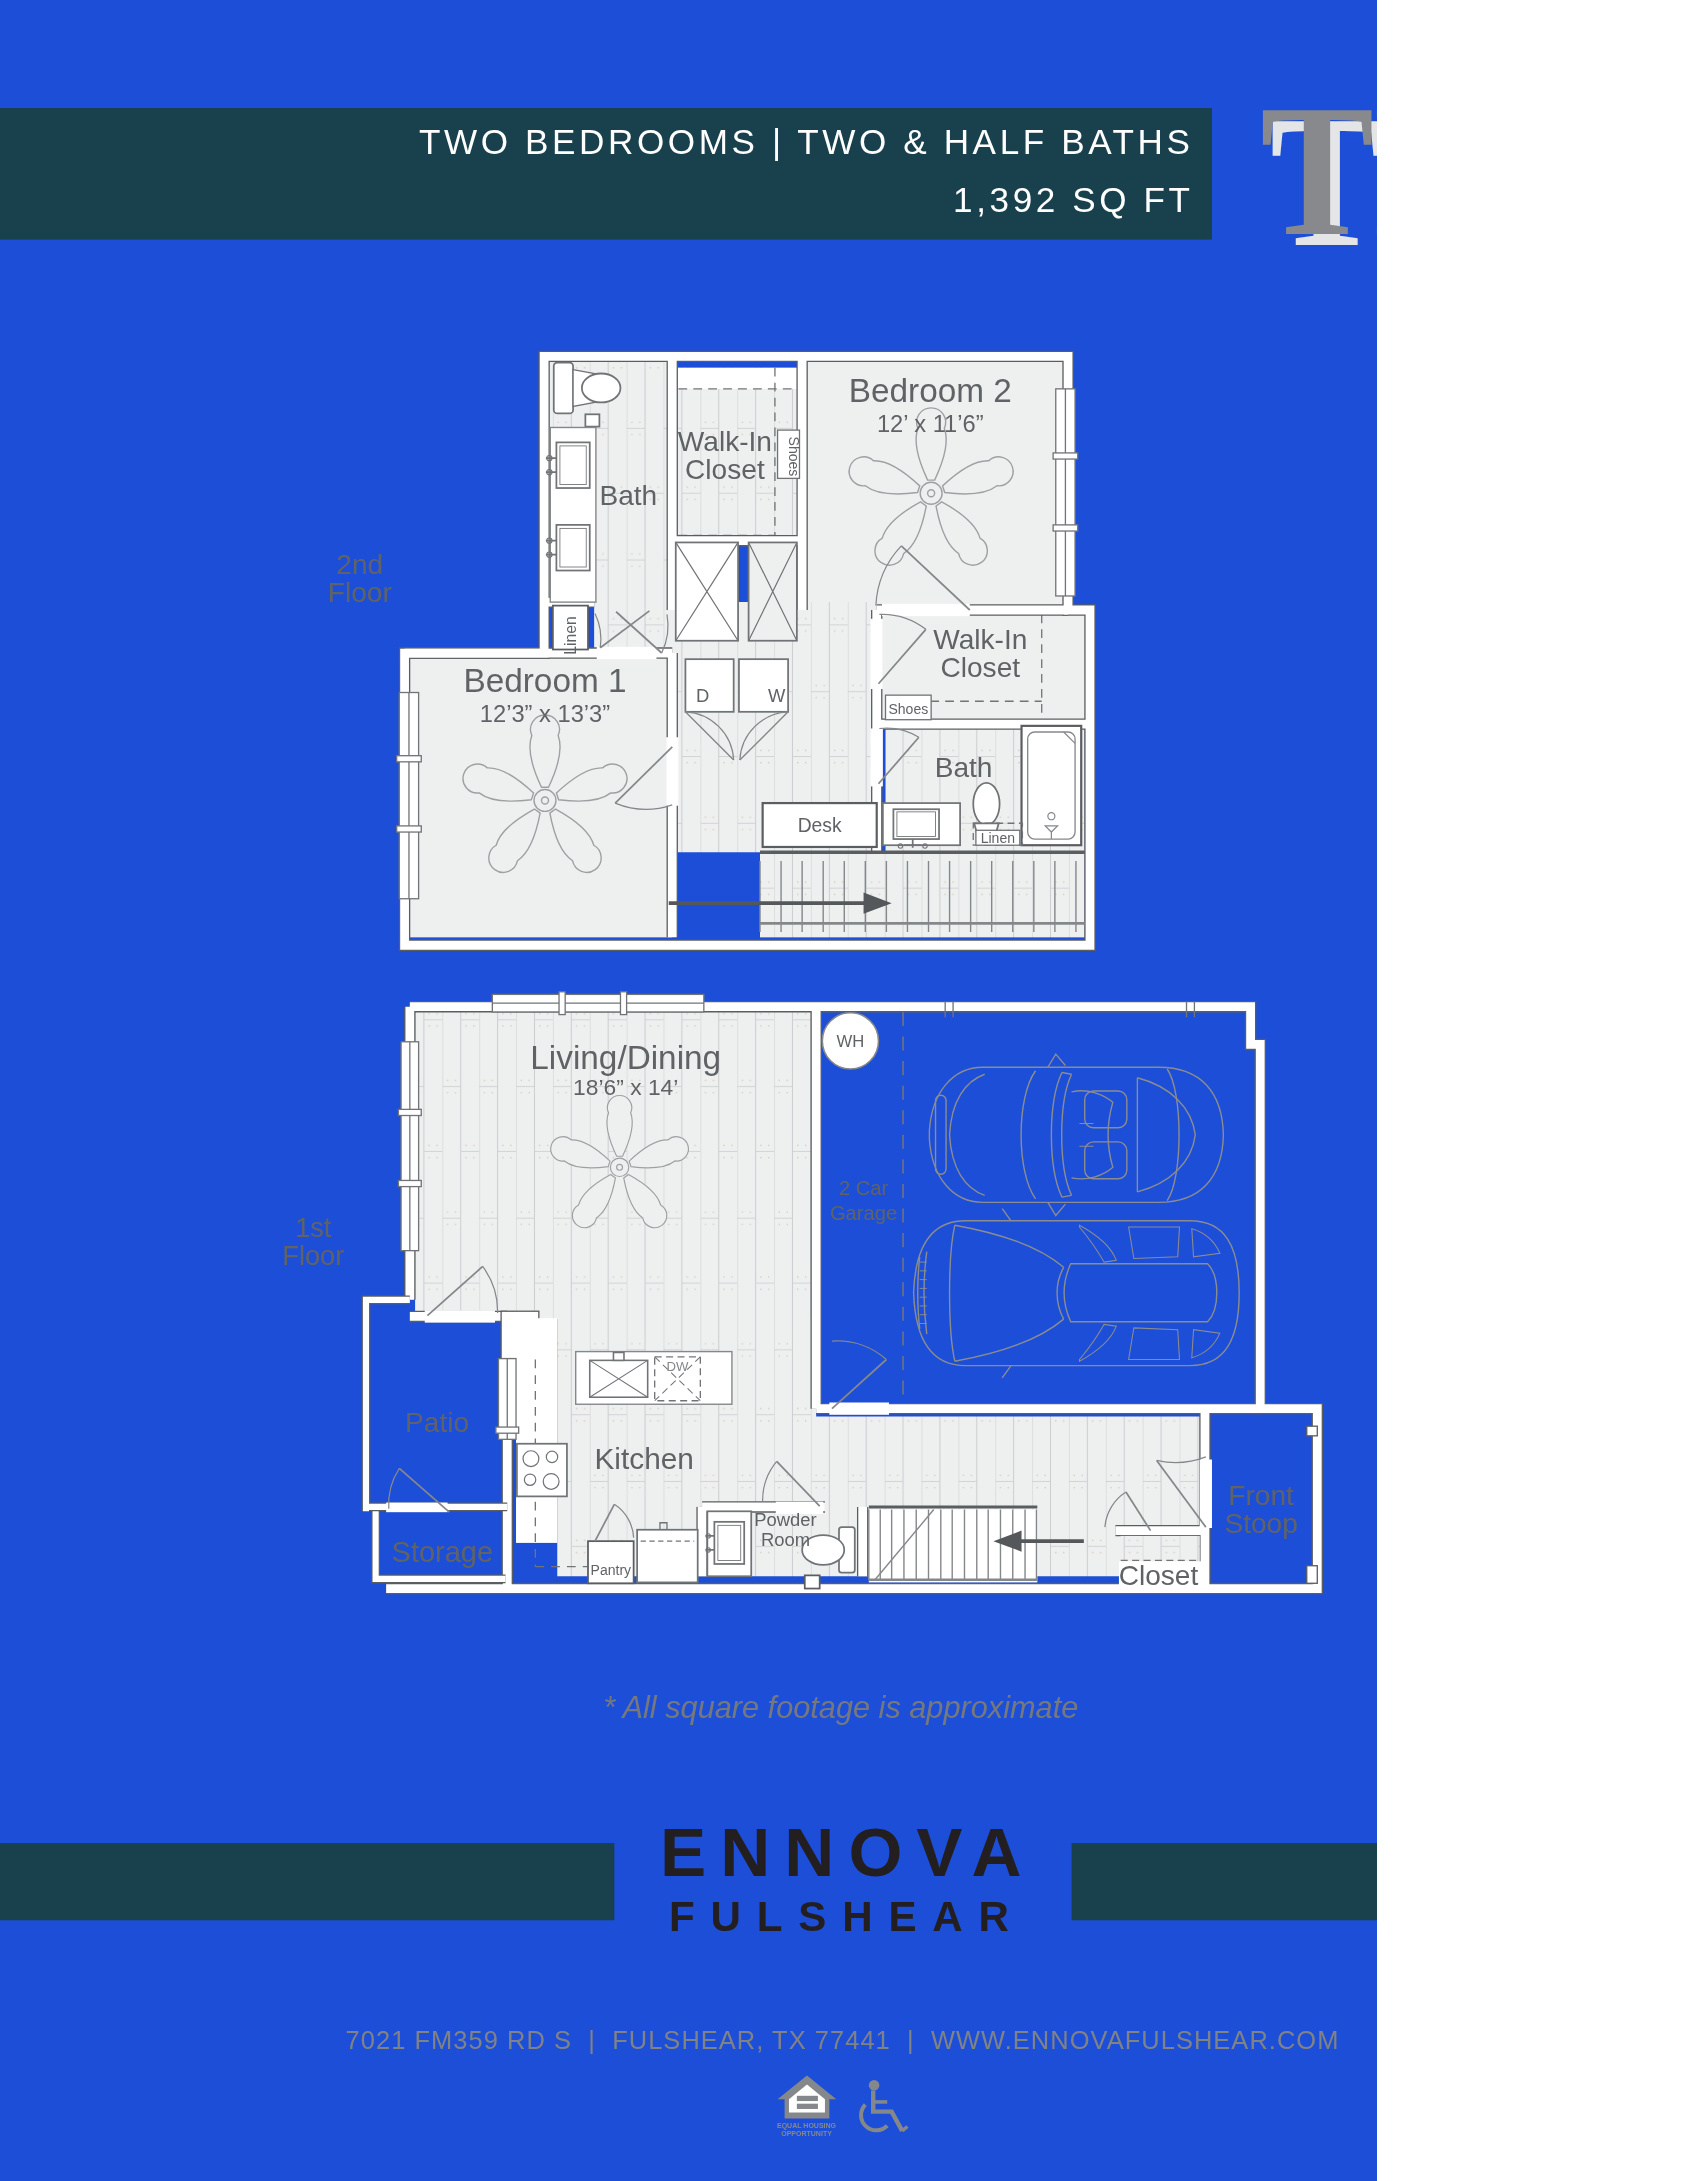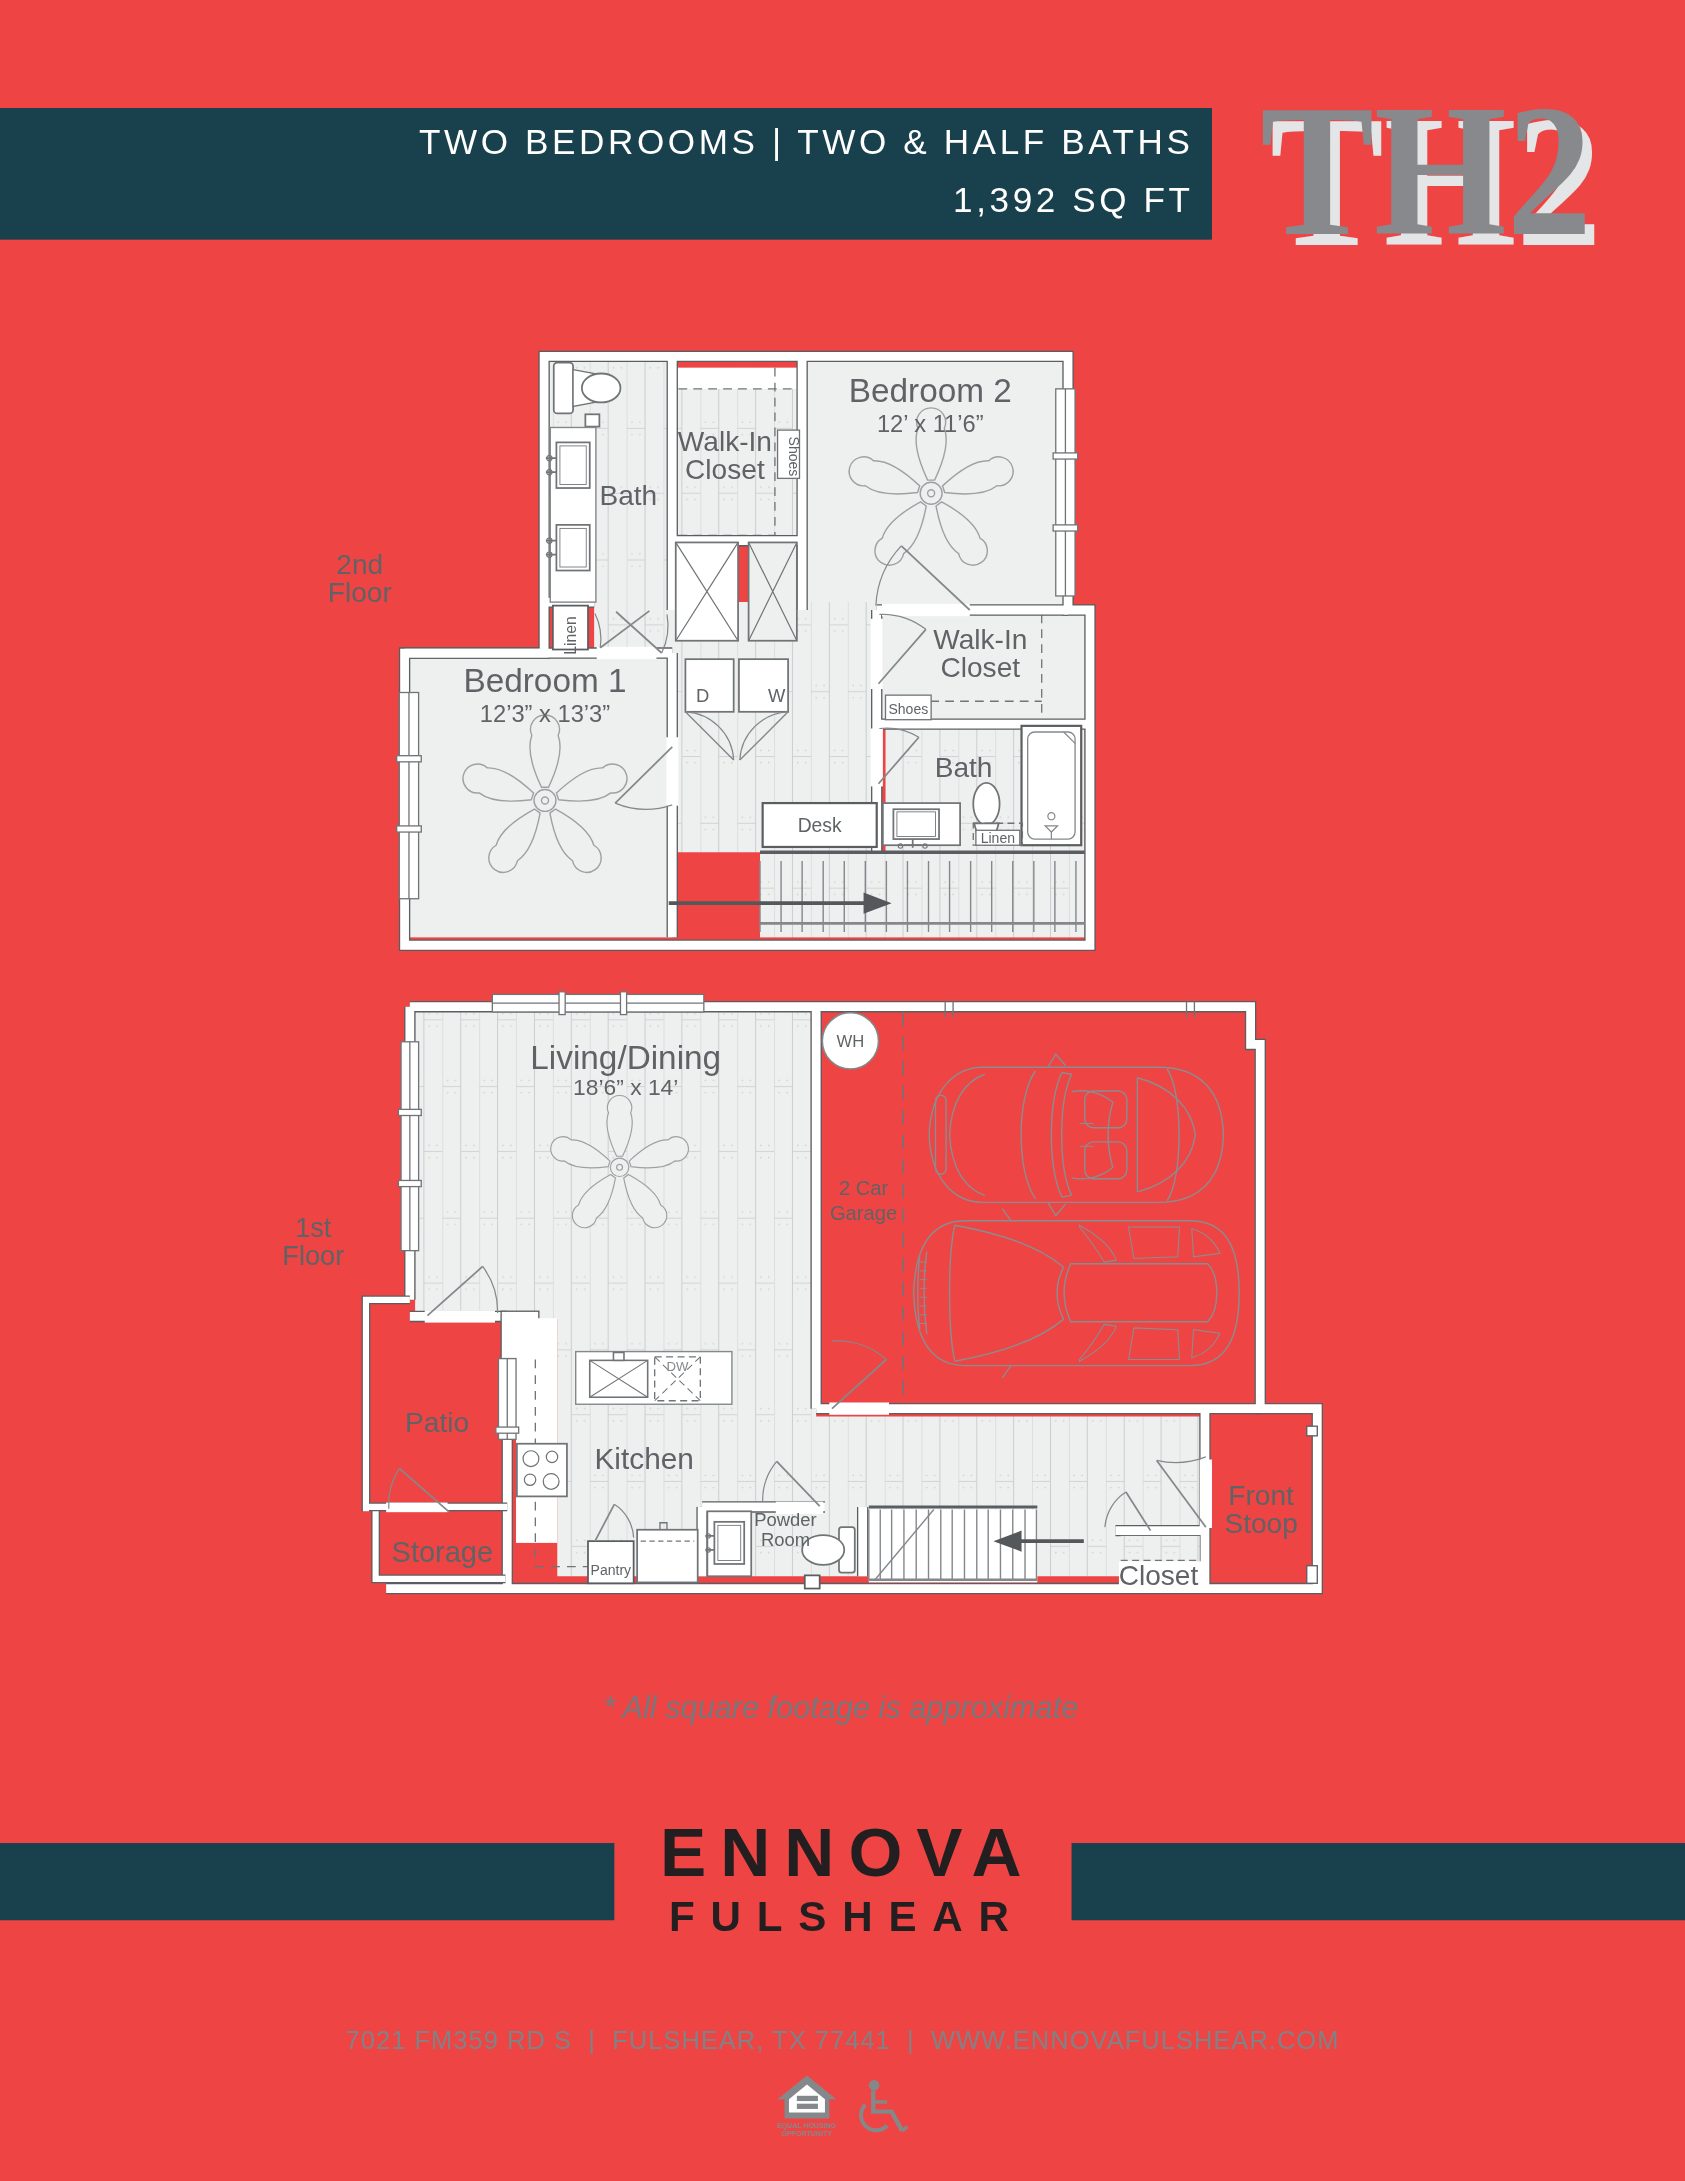--- a/index.html
+++ b/index.html
@@ -1,16 +1,16 @@
 <!DOCTYPE html>
 <html style="font-size:14px"><head>
 <meta charset="utf-8">
 <style>
 html,body{margin:0;padding:0;background:#ffffff;}
-#page{position:relative;width:1685px;height:2181px;background:#ef4444;overflow:hidden;font-family:"Liberation Sans",sans-serif;}
+#page{position:relative;width:1377px;height:2181px;background:#1d4ed8;overflow:hidden;font-family:"Liberation Sans",sans-serif;}
 svg text{font-family:"Liberation Sans",sans-serif;}
 </style>
 </head>
 <body>
 <div id="page">
 <svg width="1685" height="2181" viewBox="0 0 1920 2485">
 <defs>
 <pattern id="pl" width="42" height="150" patternUnits="userSpaceOnUse">
   <rect width="42" height="150" fill="#eef0f0"></rect>
   <path d="M0,0V150 M21,0V150" stroke="#ccced0" stroke-width="1.2" fill="none"></path>

